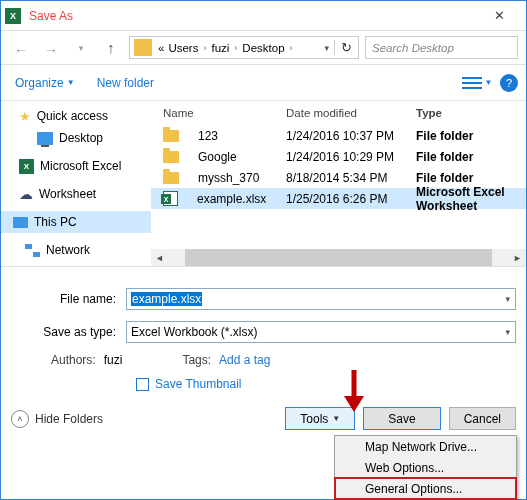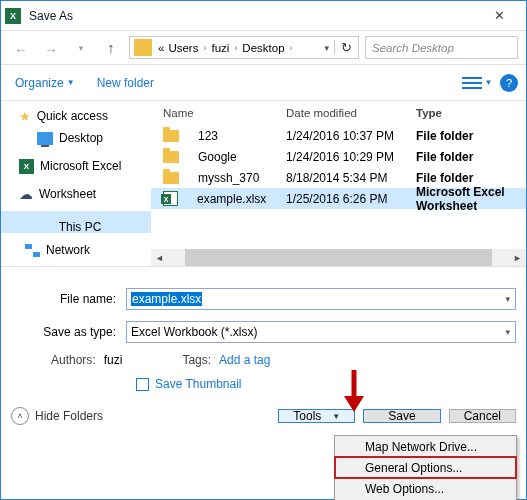--- a/index.html
+++ b/index.html
@@ -1,20 +1,20 @@
 <!DOCTYPE html>
 <html><head>
 <meta charset="utf-8">
 <style>
   * { box-sizing: border-box; font-family: "Segoe UI", Arial, sans-serif; }
   body { margin: 0; padding: 0; background: #fff; }
   .window { width: 527px; height: 500px; border: 1px solid #2b82d8; background: #fff; position: relative; }
   .titlebar { height: 30px; background: #fff; border-bottom: 1px solid #e0e0e0; display: flex; align-items: center; padding: 0 4px; }
   .app-icon { width: 16px; height: 16px; background: #1f7246; color: #fff; font-size: 9px; font-weight: bold; display: flex; align-items: center; justify-content: center; margin-right: 8px; }
-  .title-text { font-size: 12px; color: #0f172a; flex: 1; }
+  .title-text { font-size: 12px; color: #ef4444; flex: 1; }
   .close-btn { width: 45px; height: 28px; display: flex; align-items: center; justify-content: center; color: #444; font-size: 13px; }
   .navbar { height: 34px; display: flex; align-items: center; padding: 0 8px; gap: 6px; border-bottom: 1px solid #e0e0e0; }
   .nav-arrow { width: 24px; height: 24px; display: flex; align-items: center; justify-content: center; color: #9c9c9c; font-size: 14px; }
   .nav-up { color: #555; font-size: 15px; }
   .address { flex: 1; height: 23px; border: 1px solid #ccc; display: flex; align-items: center; font-size: 11.5px; color: #000; padding: 0; }
   .addr-icon { width: 18px; height: 17px; background: #f2c14a; margin: 0 4px; display: flex; align-items: center; justify-content: center; }
   .addr-icon svg { display: block; }
   .crumb { padding: 0 2px; }
   .crumb-sep { color: #666; padding: 0 3px; font-size:9px; }
   .addr-dd { margin-left: auto; color: #555; padding: 0 5px; font-size:9px; }
@@ -23,21 +23,21 @@
   .toolbar { height: 36px; display: flex; align-items: center; padding: 0 8px; border-bottom: 1px solid #e5e5e5; }
   .tbtn { color: #1878d6; font-size: 12px; padding: 4px 6px; display: flex; align-items:center; gap:3px;}
   .tbtn .dd { font-size: 8px; }
   .tright { margin-left: auto; display:flex; align-items:center; gap: 6px;}
   .view-icon { width:34px; height:22px; border:1px solid transparent; display:flex; align-items:center; justify-content:center; color:#1878d6; font-size:12px;}
   .help { width:18px; height:18px; border-radius:50%; background:#1878d6; color:#fff; font-size:11px; display:flex; align-items:center; justify-content:center;}
   .body { display:flex; height: 165px; }
   .sidebar { width: 150px; padding: 4px 0; overflow:hidden; }
   .side-item { display:flex; align-items:center; padding: 3px 4px 3px 18px; font-size: 12px; color:#000; gap:6px; height:22px;}
   .side-item.sel { background: #cde8ff; }
-  .side-item.thispc { padding-left: 12px; flex-direction: column;}
+  .side-item.thispc { padding-left: 12px;}
   .side-item.net { padding-left: 24px;}
   .star { color:#f3c44a; font-size:13px; }
   .screen-i { width:16px; height:13px; background:#3a97e8; position:relative;}
   .screen-i:after { content:""; position:absolute; bottom:-2px; left:4px; width:8px; height:2px; background:#555;}
   .excel-i { width:15px; height:15px; background:#1f7246; color:#fff; font-size:8px; font-weight:bold; display:flex;align-items:center;justify-content:center;}
   .cloud-i { font-size:14px; color:#3b4b6c;}
   .pc-i { width:15px; height:11px; background:#3a97e8;}
   .net-i { width:15px; height:13px; position:relative;}
   .net-i:before { content:""; position:absolute; width:7px; height:5px; top:0; left:0; background:#3a97e8;}
   .net-i:after { content:""; position:absolute; width:7px; height:5px; bottom:0; right:0; background:#3a97e8;}
@@ -66,21 +66,21 @@
   .meta-grp { display:flex; gap:8px;}
   .meta-lbl { color:#404040;}
   .meta-val { color:#000;}
   .meta-val.link { color:#1878d6;}
   .thumb-chk { display:flex; align-items:center; gap:6px; padding: 10px 0 6px 125px; font-size:12px; color:#1878d6;}
   .chkbox { width:13px; height:13px; border:1px solid #1878d6;}
   .footer { display:flex; align-items:center; padding: 6px 10px;}
   .hidefolders { display:flex; align-items:center; gap:6px; font-size:12px; color:#333;}
   .hf-circ { width:18px; height:18px; border:1px solid #888; border-radius:50%; display:flex; align-items:center; justify-content:center; font-size:9px; color:#555;}
   .footer-btns { margin-left:auto; display:flex; gap:8px;}
-  .btn { height:14px; border:1px solid #adadad; background:#e1e1e1; font-size:12px; padding: 0 14px; display:flex; align-items:center; gap:11px;}
+  .btn { height:23px; border:1px solid #adadad; background:#e1e1e1; font-size:12px; padding: 0 14px; display:flex; align-items:center; gap:4px;}
   .btn.tools { border:1px solid #2b82d8; background:#e5f1fb;}
   .btn.save { border:1px solid #2b82d8; padding: 0 24px;}
   .btn .dd { font-size:8px; color:#333;}
   .menu { position:absolute; left:333px; top:434px; width:183px; background:#f0f0f0; border:1px solid #a0a0a0; box-shadow:2px 2px 3px rgba(0,0,0,0.25);}
   .mitem { height:21px; display:flex; align-items:center; font-size:12px; padding-left:30px; position:relative;}
   .mitem.hl { outline:2px solid #c02020; outline-offset:-1px;}
   .arrow-anno { position:absolute; left:340px; top:367px; pointer-events:none;}
   .arrow-anno svg { display:block;}
 </style>
 </head>
@@ -267,18 +267,18 @@
 
   <div class="arrow-anno">
     <svg width="26" height="44">
       <line x1="13" y1="2" x2="13" y2="30" stroke="#c00000" stroke-width="5"></line>
       <polygon points="13,44 3,28 23,28" fill="#c00000"></polygon>
     </svg>
   </div>
 
   <div class="menu">
     <div class="mitem">Map Network Drive...</div>
+    <div class="mitem">Web Options...</div>
     <div class="mitem hl">General Options...</div>
-    <div class="mitem">Web Options...</div>
     <div class="mitem">Compress Pictures...</div>
   </div>
 
 </div>
 
 </body></html>

